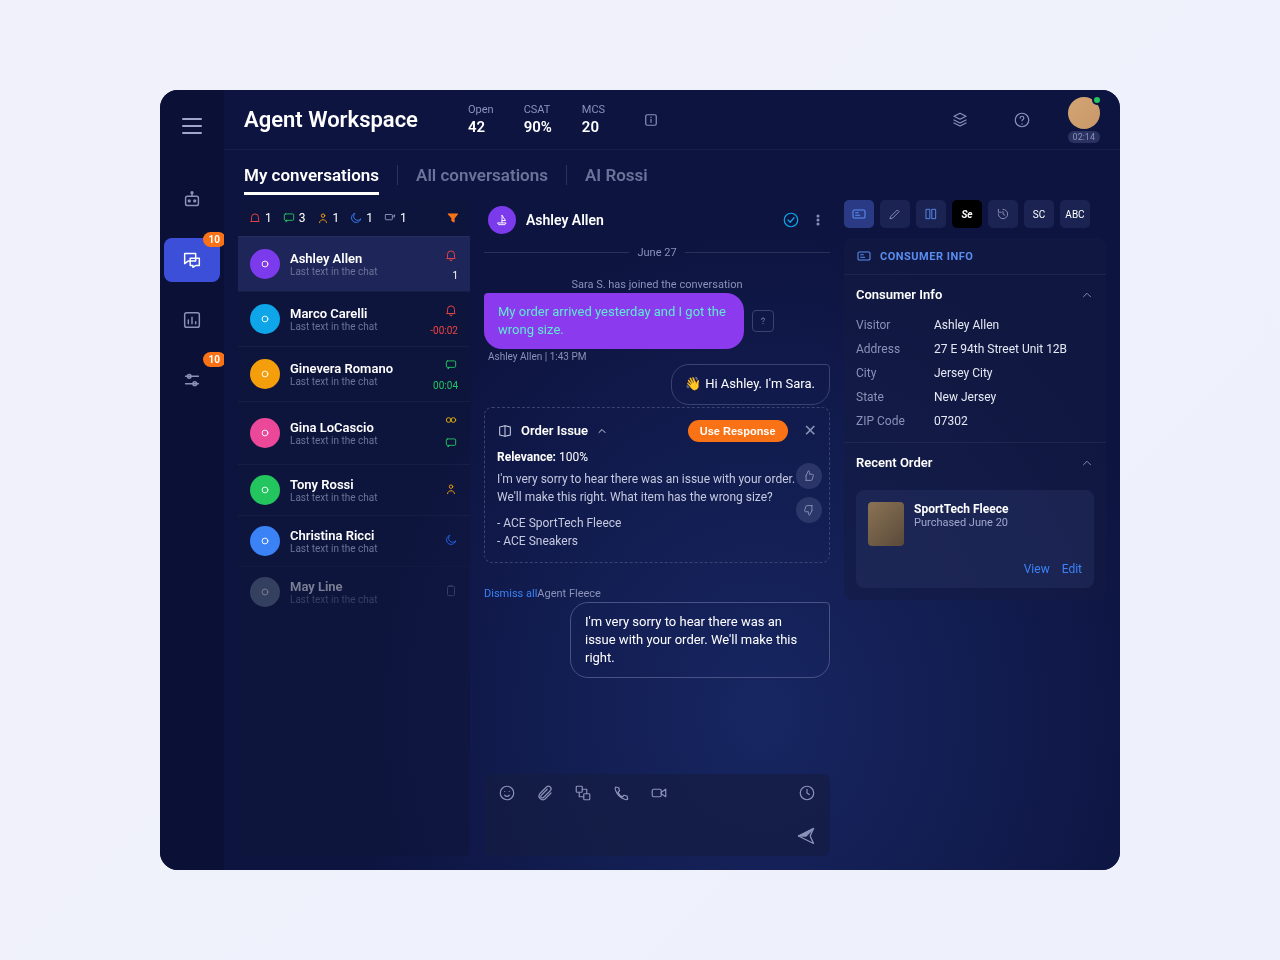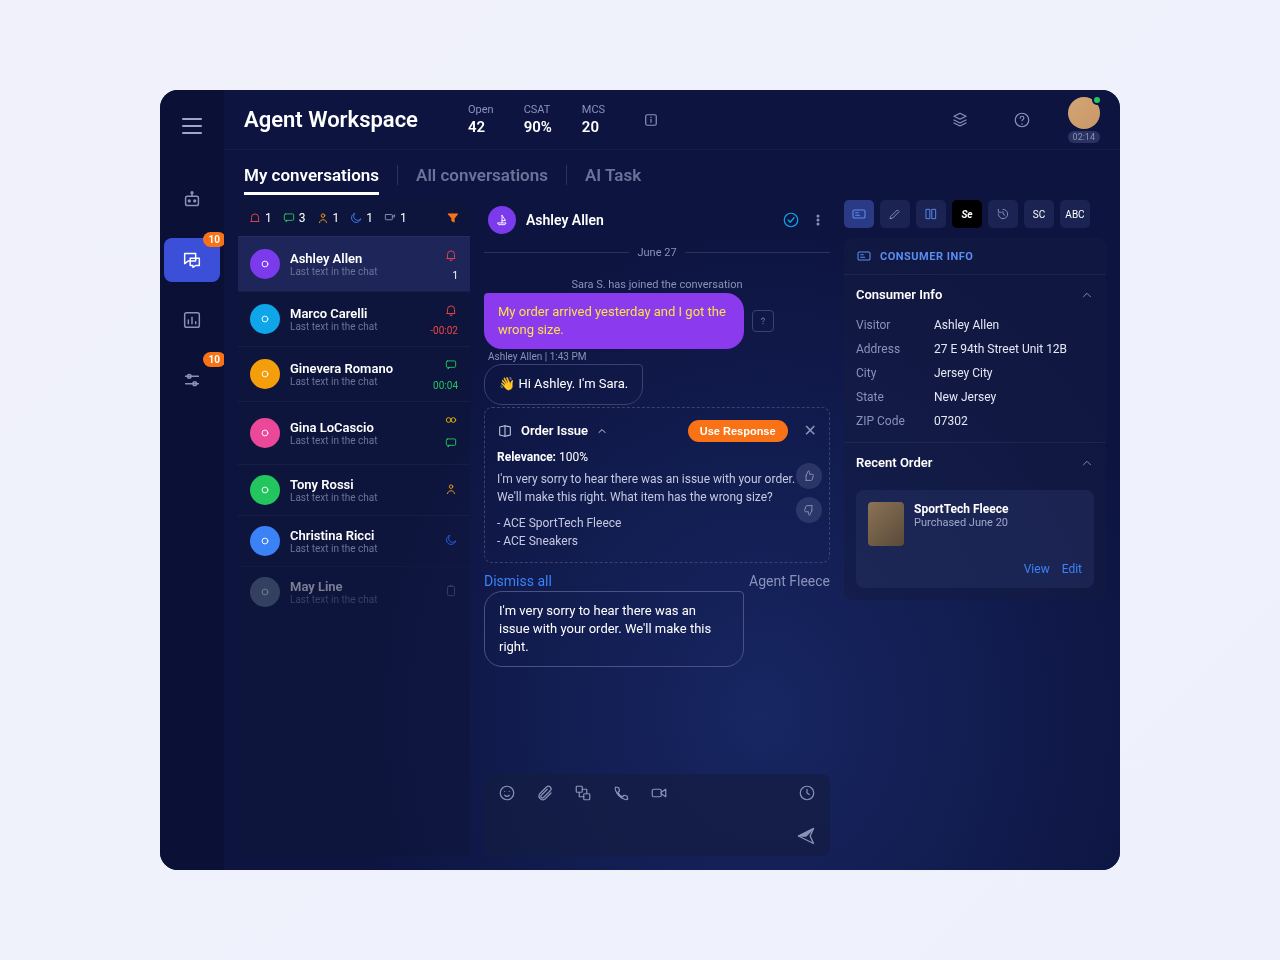--- a/index.html
+++ b/index.html
@@ -84,38 +84,38 @@
 .chat-avatar { width:28px; height:28px; border-radius:50%; background:#7c3aed; display:flex; align-items:center;justify-content:center; }
 .chat-name { color:#fff; font-size:14px; font-weight:600; flex:1; }
 .chat-hdr-ico { cursor:pointer; }
 .chat-body { flex:1; display:flex; flex-direction:column; gap:2px; overflow:hidden; }
 .date-sep { display:flex; align-items:center; gap:8px; }
 .date-sep .line { flex:1; height:1px; background:rgba(255,255,255,0.12); }
 .date-sep .txt { color:#8b92b8; font-size:11px; }
 .sys-msg { text-align:center; color:#8b92b8; font-size:11px;margin-top:17px; }
 .bubble-row { display:flex; align-items:center; gap:8px; }
 .bubble { padding:10px 14px; border-radius:18px; font-size:13px; max-width:260px; line-height:1.4; }
-.bubble.purple { background:#8b3aed; color:#fde047; border-top-left-radius:4px; }
+.bubble.purple { background:#8b3aed; color:#5eead4; border-top-left-radius:4px; }
 .bubble.outline-dark { background:transparent; border:1px solid #3a4270; color:#fff; border-top-right-radius:4px; }
 .bubble.outline-light { background:transparent; border:1px solid #4a5285; color:#fff; border-top-right-radius:4px; }
-.row-right { }
+.row-right { justify-content:flex-end; }
 .meta { color:#8b92b8; font-size:10px; padding-left:4px; }
 .intent-ico { width:22px; height:22px; border-radius:4px; border:1px solid #3a4270; display:flex;align-items:center;justify-content:center; cursor:pointer; }
 
 .assist { border:1px dashed #3a4270; border-radius:8px; padding:12px; position:relative; }
 .assist-hdr { display:flex; align-items:center; gap:8px; margin-bottom:8px; }
 .assist-title { color:#fff; font-size:13px; font-weight:600; }
 .assist-btn { background:#f97316; color:#fff; font-size:11px; font-weight:600; padding:5px 12px; border:none; border-radius:14px; cursor:pointer; margin-left:auto; }
 .assist-close { color:#8b92b8; cursor:pointer; margin-left:8px; font-size:16px; }
 .assist-rel { color:#fff; font-size:12px; margin-bottom:6px; }
 .assist-rel b { font-weight:700; }
 .assist-text { color:#c5c9e0; font-size:12px; line-height:1.5; }
 .thumbs { position:absolute; right:-2px; top:68px; display:flex; flex-direction:column; gap:8px; transform:translateX(100%); padding-left:8px; }
 .thumb { width:26px; height:26px; border-radius:50%; background:rgba(60,70,120,0.6); display:flex;align-items:center;justify-content:center; cursor:pointer; }
-.assist-ftr { display:flex; justify-content:space-between; font-size:14px; margin-top:8px; }
+.assist-ftr { display:flex; font-size:11px; margin-top:22px; }
 .assist-ftr a { color:#3b82f6; cursor:pointer; }
 .assist-ftr span { color:#8b92b8; }
 
 .compose { margin-top:auto; background:rgba(20,28,65,0.7); border-radius:8px; padding:10px 14px; display:flex; flex-direction:column; gap:24px; }
 .compose-tools { display:flex; gap:20px; align-items:center; }
 .compose-tools svg { width:18px; height:18px; cursor:pointer; }
 .compose-send { align-self:flex-end; cursor:pointer; }
 
 .col-info { width: 262px; display:flex; flex-direction:column; }
 .info-icons { display:flex; gap:6px; margin-bottom:10px; }
@@ -221,21 +221,21 @@
           </div>
         <div class="avatar-time">02:14</div>
       </div>
     </div>
 
     <div class="tabs">
       <div class="tab active">My conversations</div>
       <div class="tab-sep"></div>
       <div class="tab">All conversations</div>
       <div class="tab-sep"></div>
-      <div class="tab">AI Task</div>
+      <div class="tab">AI Rossi</div>
     </div>
 
     <div class="body">
 
       <div class="col-list">
         <div class="list-filter">
           <div class="lf-item">
               <svg class="lf-ico" viewBox="0 0 24 24" style="stroke:#ef4444">
                 <path d="M6 16V11a6 6 0 0112 0v5l1 2H5z"></path>
               </svg>

